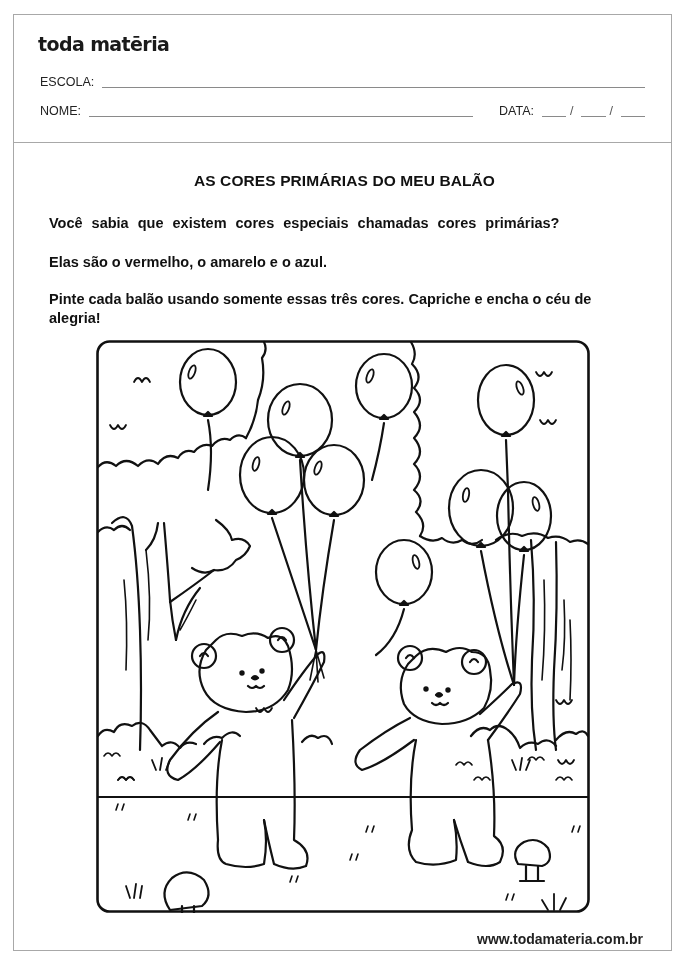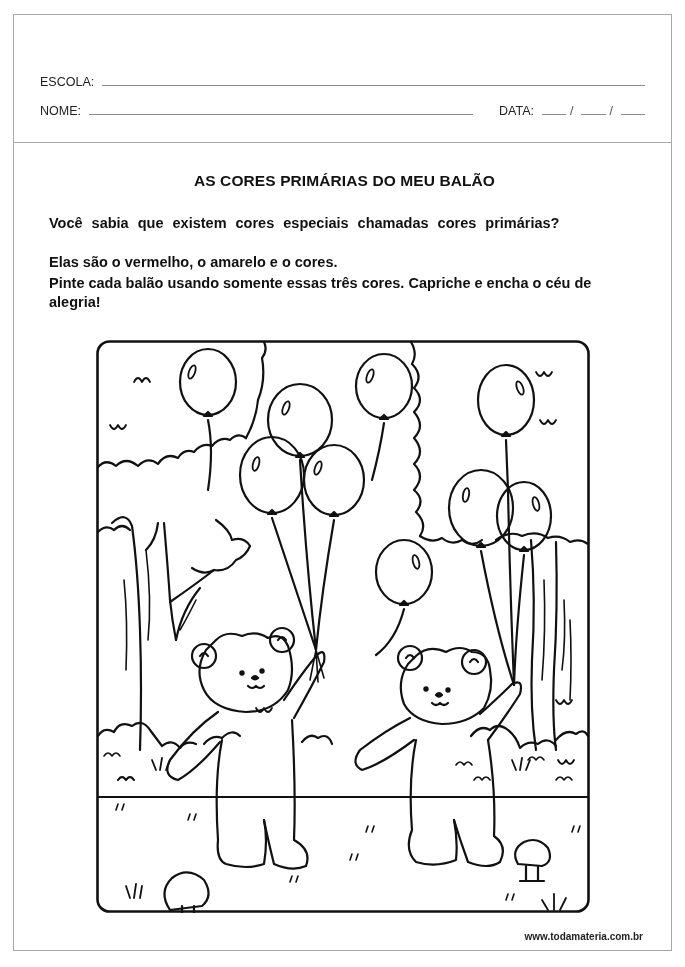--- a/index.html
+++ b/index.html
@@ -1,42 +1,43 @@
 <!DOCTYPE html>
 <html><head>
 <meta charset="utf-8">
 <style>
   html, body { margin:0; padding:0; background:#ffffff; }
   body { width:685px; height:967px; position:relative; overflow:hidden; font-family:"Liberation Sans", sans-serif; color:#111; }
   .sheet { position:absolute; left:13px; top:14px; width:659px; height:937px; border:1.5px solid #a8a8a8; box-sizing:border-box; }
   .header { position:absolute; left:0; top:0; width:100%; height:128px; border-bottom:1.5px solid #a8a8a8; box-sizing:border-box; }
   .logo { position:absolute; left:24px; top:18px; font-family:"DejaVu Sans", sans-serif; font-size:19px; font-weight:600; letter-spacing:-0.6px; color:#1a1a1a; }
-  .field-row { position:absolute; left:26px; font-size:12.5px; color:#222; display:flex; align-items:flex-start; }
+  .field-row { position:absolute; left:26px; font-size:12.5px; color:#222; display:flex; align-items:center; }
   .field-row .label { white-space:nowrap; }
   .line { border-bottom:1.2px solid #8a8a8a; height:10px; margin-left:8px; }
   .row-escola { top:60px; width:605px; }
   .row-escola .line { flex:1; }
   .row-nome { top:89px; width:605px; }
   .row-nome .line.nome { width:384px; flex:none; }
   .data-label { margin-left:26px; }
   .d-seg { width:30px; margin-left:8px; border-bottom:1.2px solid #8a8a8a; height:10px; }
   .slash { margin-left:4px; color:#555; }
   .title { position:absolute; left:2px; width:100%; top:172px; text-align:center; font-size:15.5px; font-weight:700; color:#111; letter-spacing:0.1px; }
   .para { position:absolute; left:49px; width:560px; font-size:14.5px; line-height:19px; color:#111;font-weight:bold; }
   .p1 { top:214px; word-spacing:5px; }
   .p2 { top:253px; }
-  .p3 { top:274px; }
+  .p3 { top:290px; }
   .illus { position:absolute; left:96px; top:340px; width:494px; height:573px; }
-  .footer { position:absolute; right:42px; top:931px; font-size:10px; font-weight:700; color:#222; }
+  .footer { position:absolute; right:42px; top:931px; font-size:14px; font-weight:700; color:#222; }
 </style>
 </head>
 <body>
 
 <div class="sheet">
   <div class="header">
+    <div class="logo">toda matēria</div>
 
     <div class="field-row row-escola">
       <span class="label">ESCOLA:</span>
       <span class="line"></span>
     </div>
 
     <div class="field-row row-nome">
       <span class="label">NOME:</span>
       <span class="line nome"></span>
       <span class="label data-label">DATA:</span>
@@ -44,21 +45,21 @@
       <span class="slash">/</span>
       <span class="d-seg"></span>
       <span class="slash">/</span>
       <span class="d-seg"></span>
     </div>
   </div>
 </div>
 
 <div class="title">AS CORES PRIMÁRIAS DO MEU BALÃO</div>
 <div class="para p1">Você sabia que existem cores especiais chamadas cores primárias?</div>
-<div class="para p2">Elas  são  o vermelho, o amarelo e o cores.</div>
+<div class="para p2">Elas  são  o vermelho, o amarelo e o azul.</div>
 <div class="para p3">Pinte cada balão usando somente essas três cores. Capriche e encha o céu de alegria!</div>
 
 <svg class="illus" viewBox="0 0 494 573" xmlns="http://www.w3.org/2000/svg">
   <g fill="none" stroke="#111" stroke-width="2.2" stroke-linecap="round" stroke-linejoin="round">
 
     <rect x="1.5" y="1.5" width="491" height="570" rx="12" ry="12" stroke-width="2.6"></rect>
 
     <path d="M2 457 L492 457"></path>
 
     <g>

